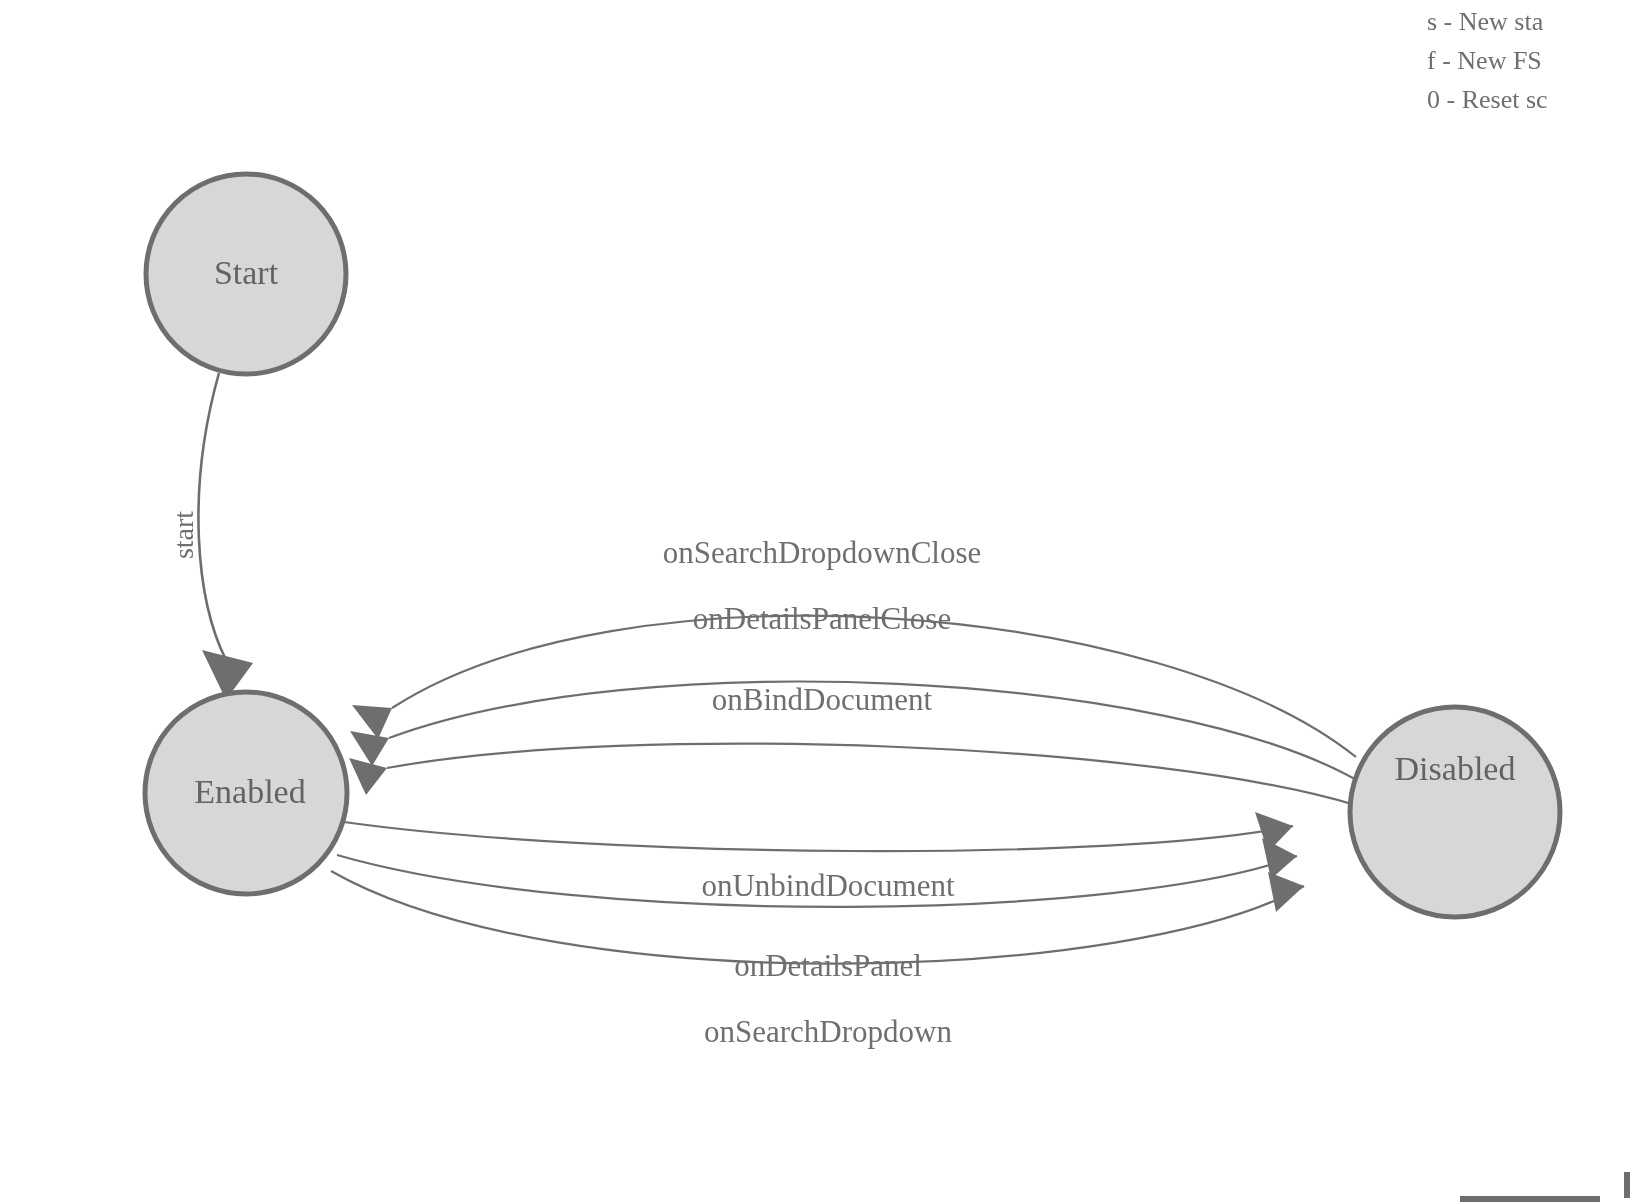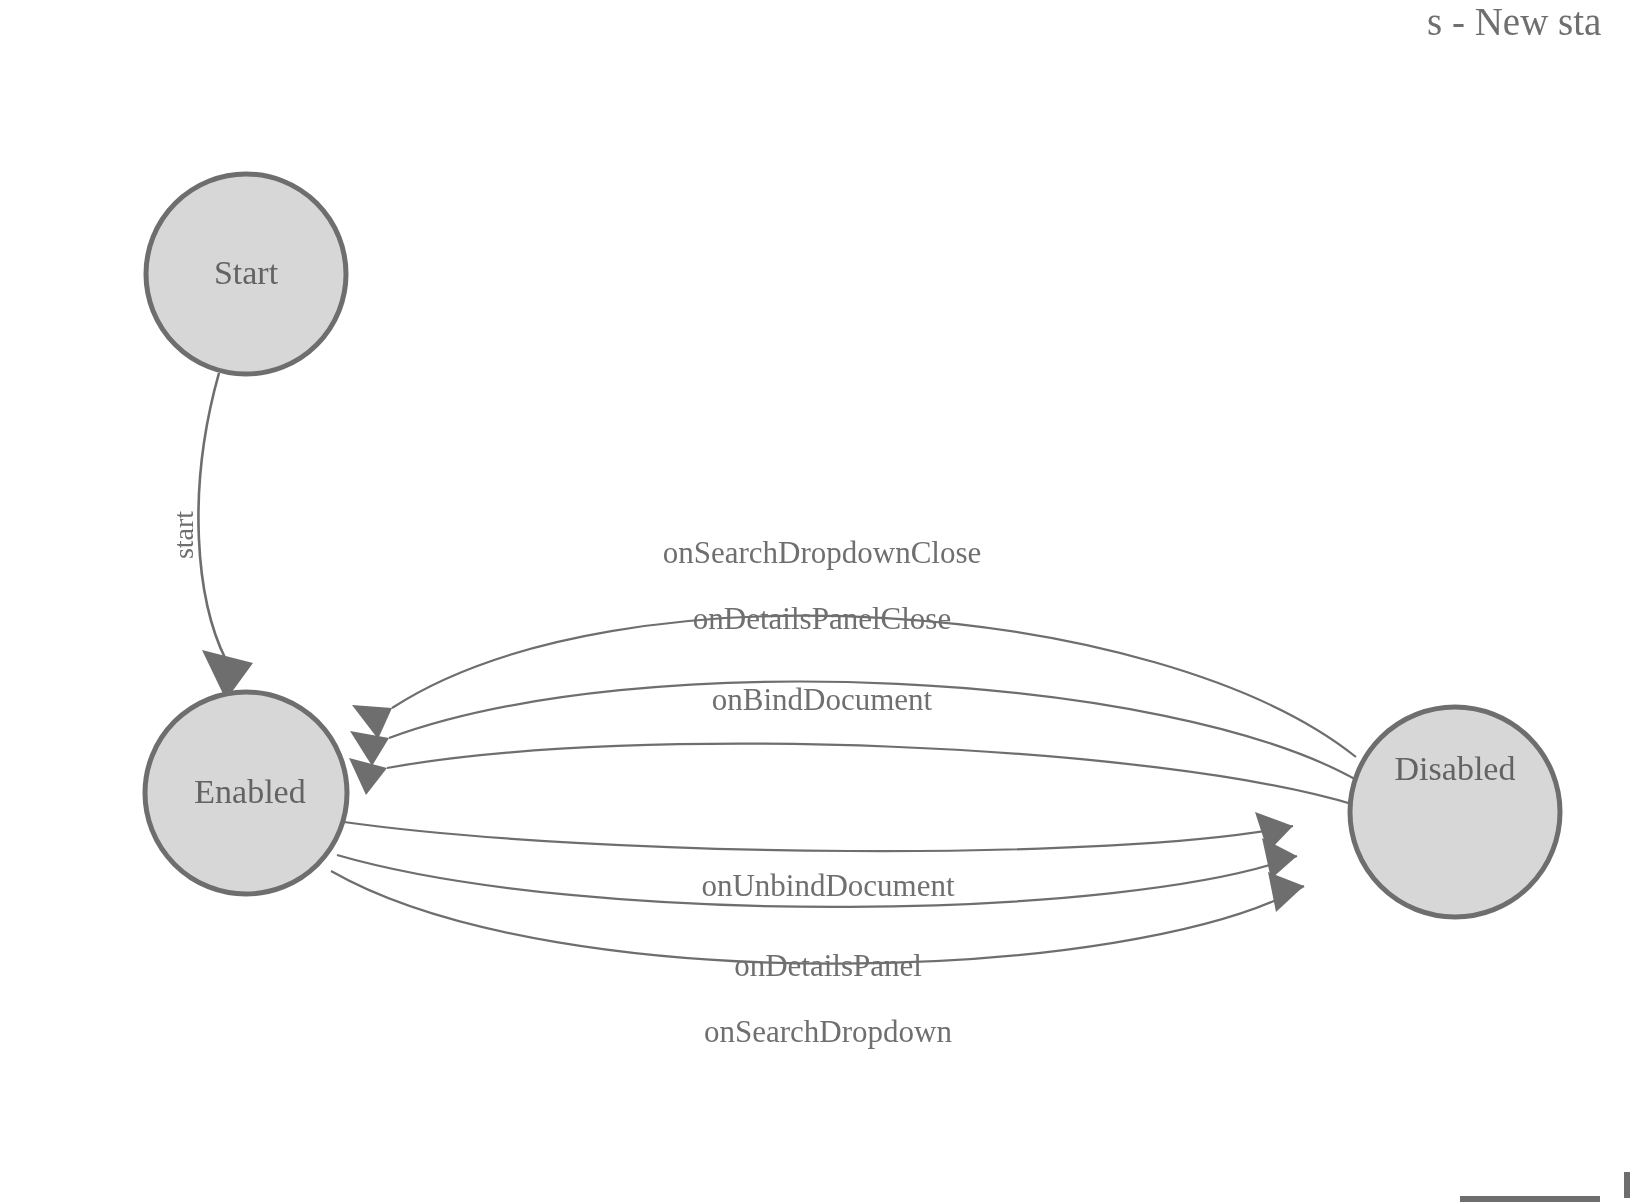--- a/index.html
+++ b/index.html
@@ -70,21 +70,21 @@
     position: absolute;
     right: 0;
     top: 0;
     width: 205px;
     padding-top: 2px;
     overflow: hidden;
     height: 160px;
   }
   .help-line {
     font-family: "Liberation Serif", "DejaVu Serif", serif;
-    font-size: 39px;
+    font-size: 26px;
     line-height: 39px;
     color: #6f6f6f;
     white-space: nowrap;
   }
   #scroll-corner {
     position: absolute;
     right: 0px;
     bottom: 0px;
     width: 182px;
     height: 30px;
@@ -174,20 +174,22 @@
     <text class="edge-label" x="828" y="896">onUnbindDocument</text>
 
     <text class="edge-label" x="828" y="976">onDetailsPanel</text>
 
     <text class="edge-label" x="828" y="1042">onSearchDropdown</text>
 
   </svg>
 
   <div id="help-overlay">
     <div class="help-line">s - New sta</div>
+    <div class="help-line">f - New FS</div>
+    <div class="help-line">0 - Reset sc</div>
   </div>
 
   <div id="scroll-corner">
     <div id="hscroll-thumb"></div>
     <div id="vscroll-thumb"></div>
   </div>
 
 </div>
 
 </body></html>

